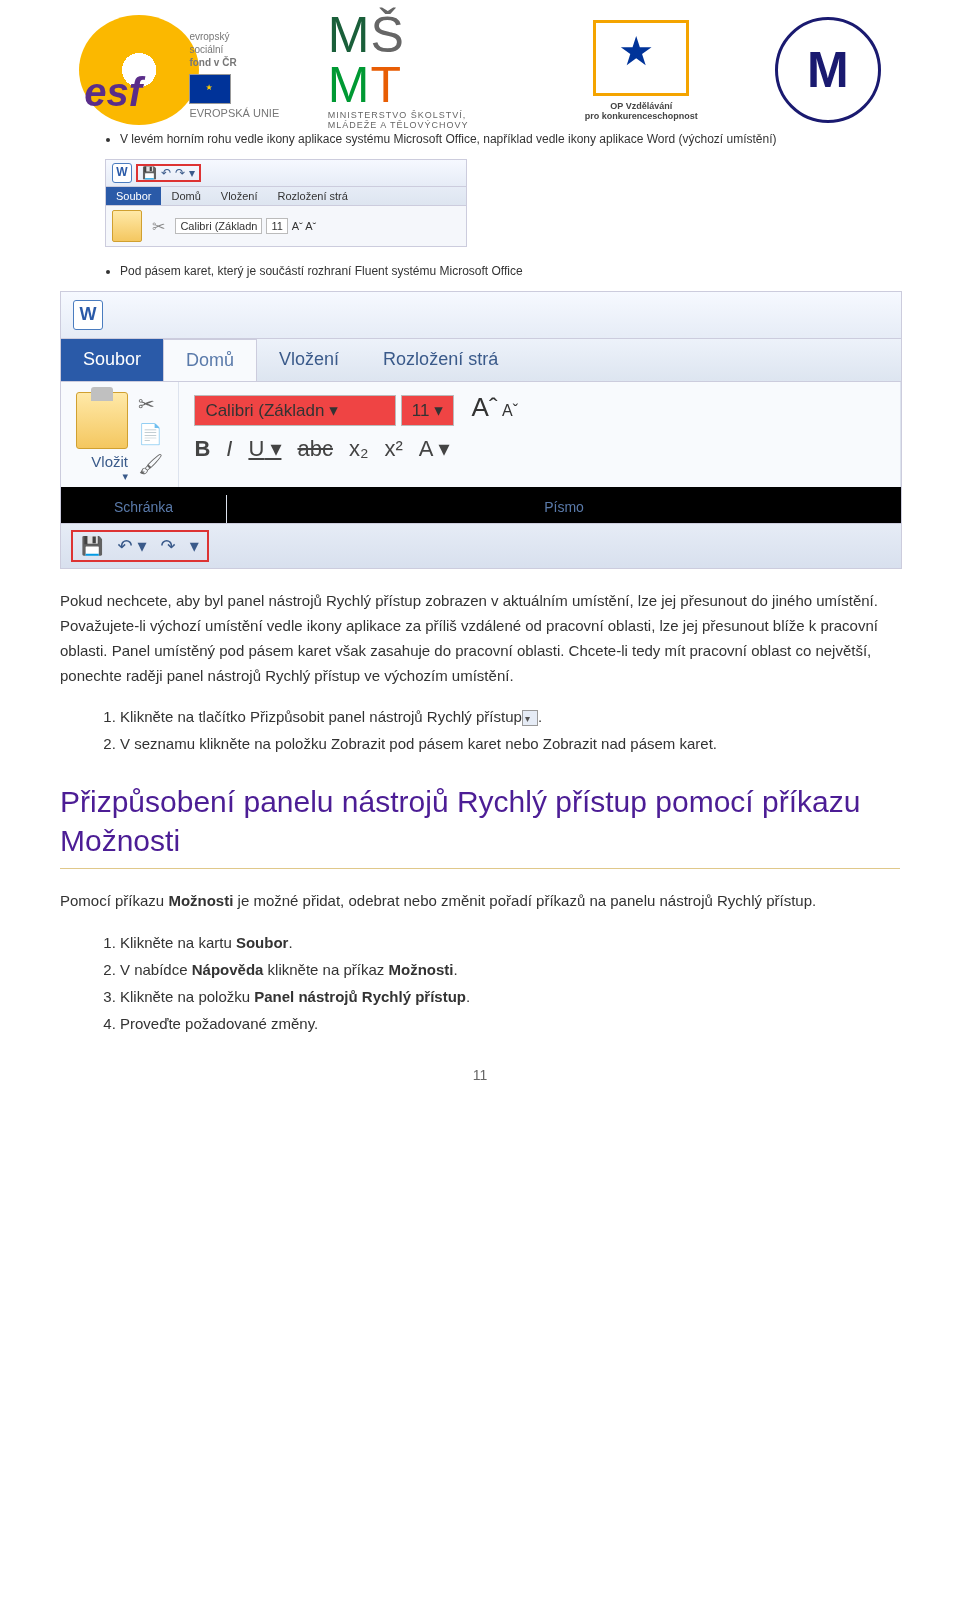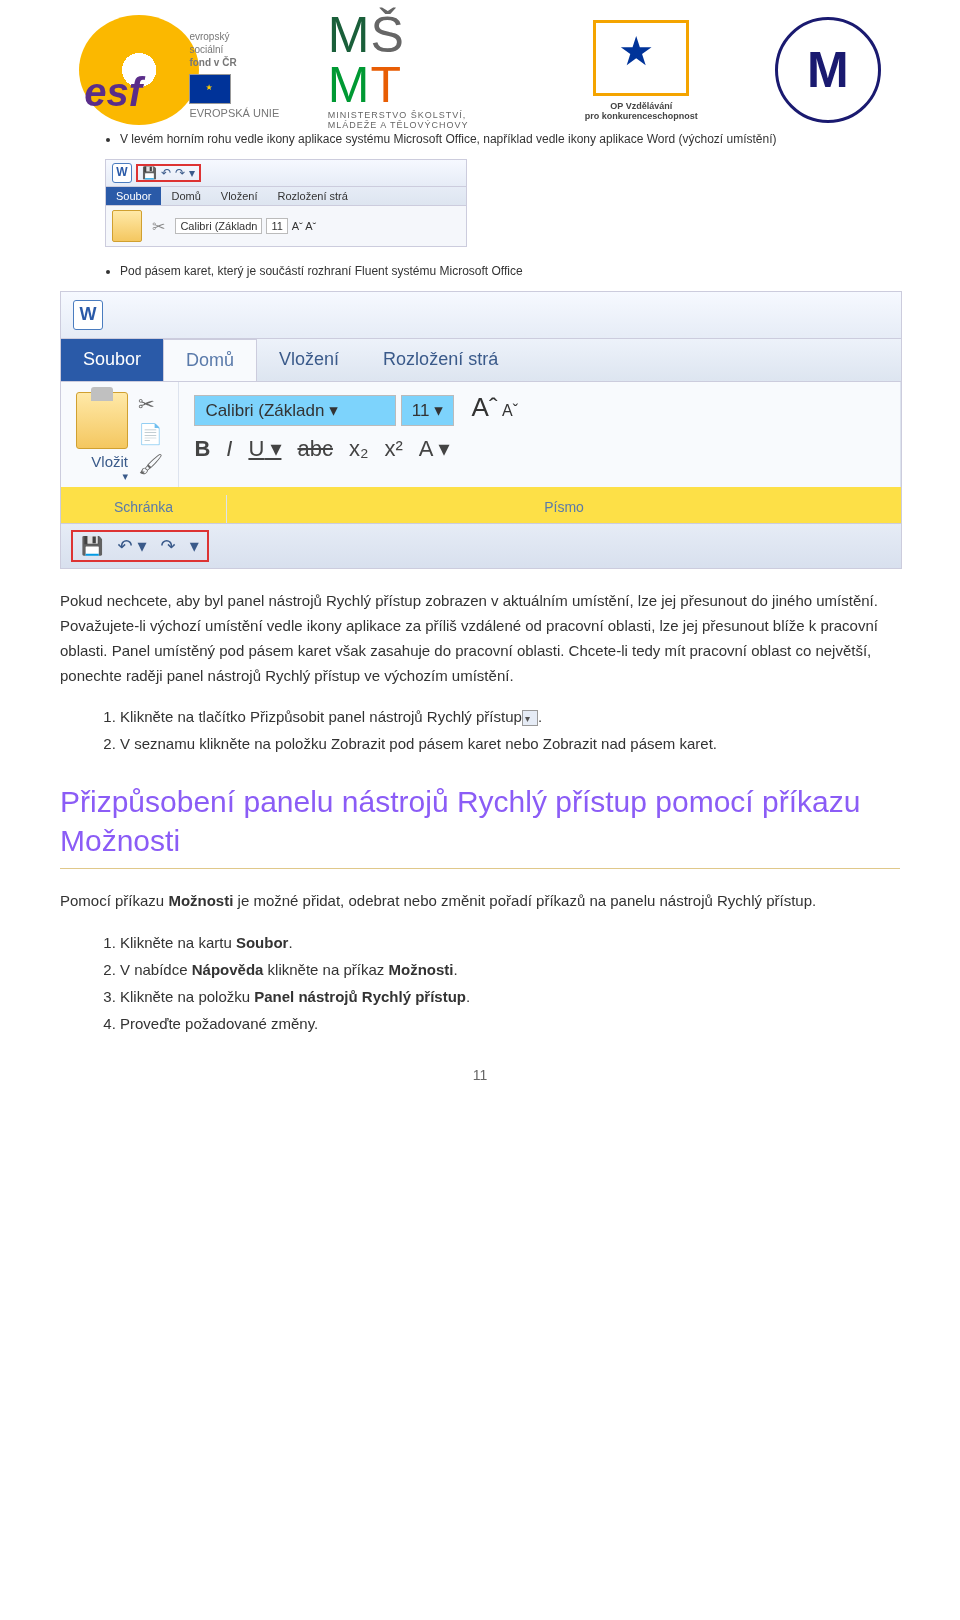--- a/index.html
+++ b/index.html
@@ -296,21 +296,21 @@
   .cut-copy {
     display: flex;
     flex-direction: column;
     gap: 6px;
     margin-left: 10px;
     font-size: 20px;
     color: #666;
   }
   .font-ctrl {
     border: 1px solid #bbb;
-    background: #7dd3fc;
+    background: #ef4444;
     padding: 4px 10px;
     font-size: 17px;
     display: inline-block;
   }
   .font-row2 {
     margin-top: 10px;
     font-size: 22px;
     display: flex;
     gap: 16px;
     align-items: center;
@@ -361,21 +361,21 @@
     content: "▾";
     font-size: 10px;
     position: absolute;
     top: -1px;
     left: 2px;
     color: #555;
   }
   h2.section {
     font-size: 30px;
     font-weight: normal;
-    color: #8b5cf6;
+    color: #4c1d95;
     margin: 25px 0 8px;
     line-height: 1.3;
   }
   .hr {
     border: none;
     border-top: 1px solid #e0c88a;
     margin: 0 0 20px;
   }
   .pagenum {
     text-align: center;
@@ -492,21 +492,21 @@
           <b>B</b>
           <i>I</i>
           <span style="text-decoration:underline;"><span>U</span> ▾</span>
           <span style="text-decoration:line-through;">abc</span>
           <span>x₂</span>
           <span>x²</span>
           <span><span>A</span> ▾</span>
         </div>
       </div>
     </div>
-    <div style="display:flex;background:#fde047;">
+    <div style="display:flex;background:#000000;">
       <div class="group-label" style="width:165px;border-right:1px solid #dde3ee;padding:4px 0 8px;">Schránka</div>
       <div class="group-label" style="flex:1;padding:4px 0 8px;">Písmo</div>
     </div>
     <div class="qat-below">
       <span class="hl">
         <span class="save-ic">💾</span>
         <span class="undo-ic">↶ ▾</span>
         <span class="redo-ic">↷</span>
         <span class="dd-ic">▾</span>
       </span>

